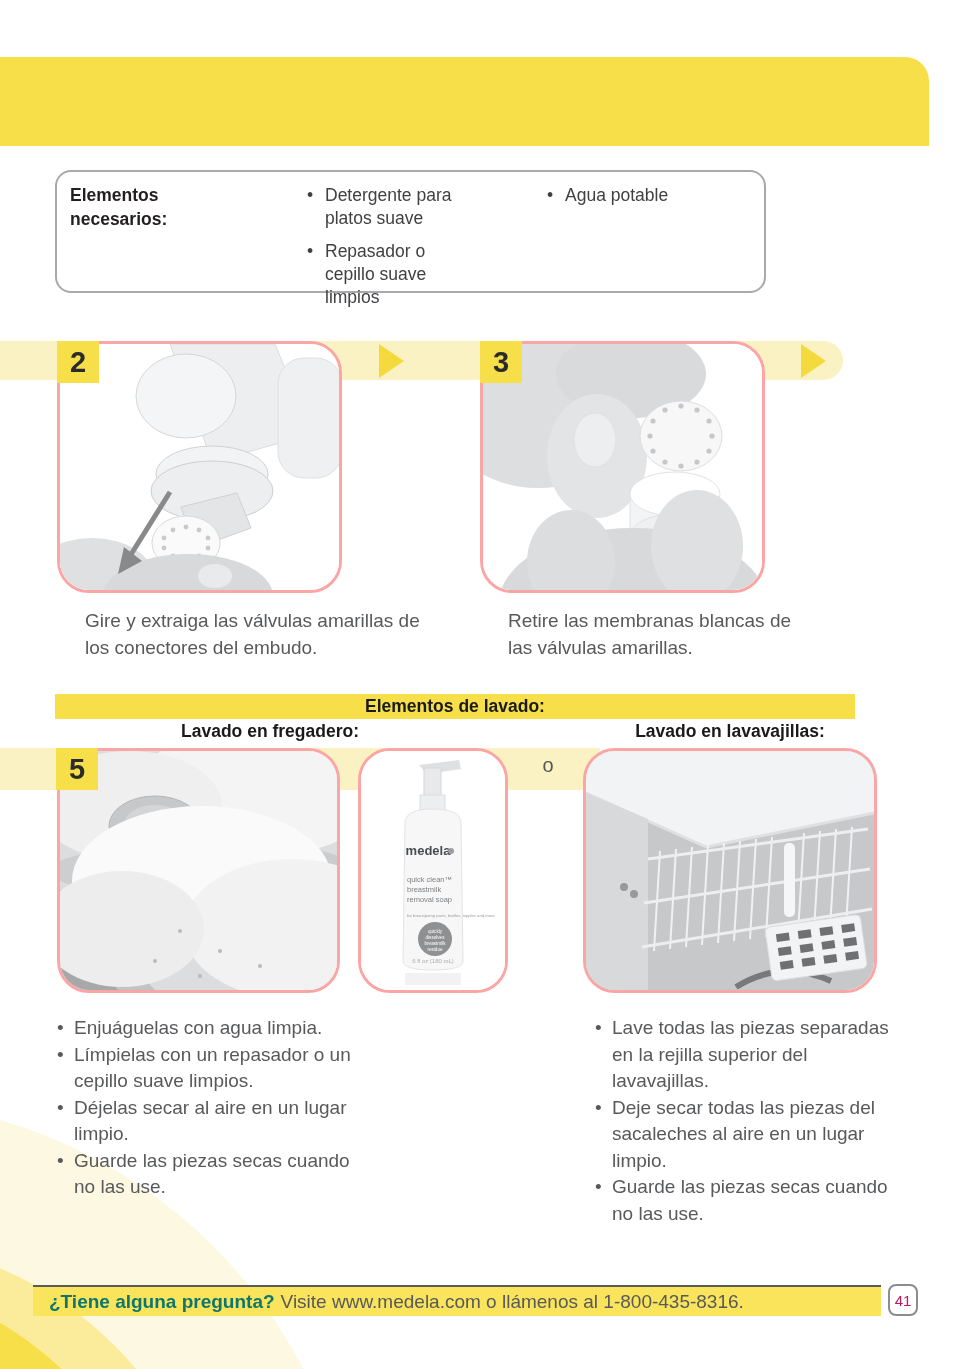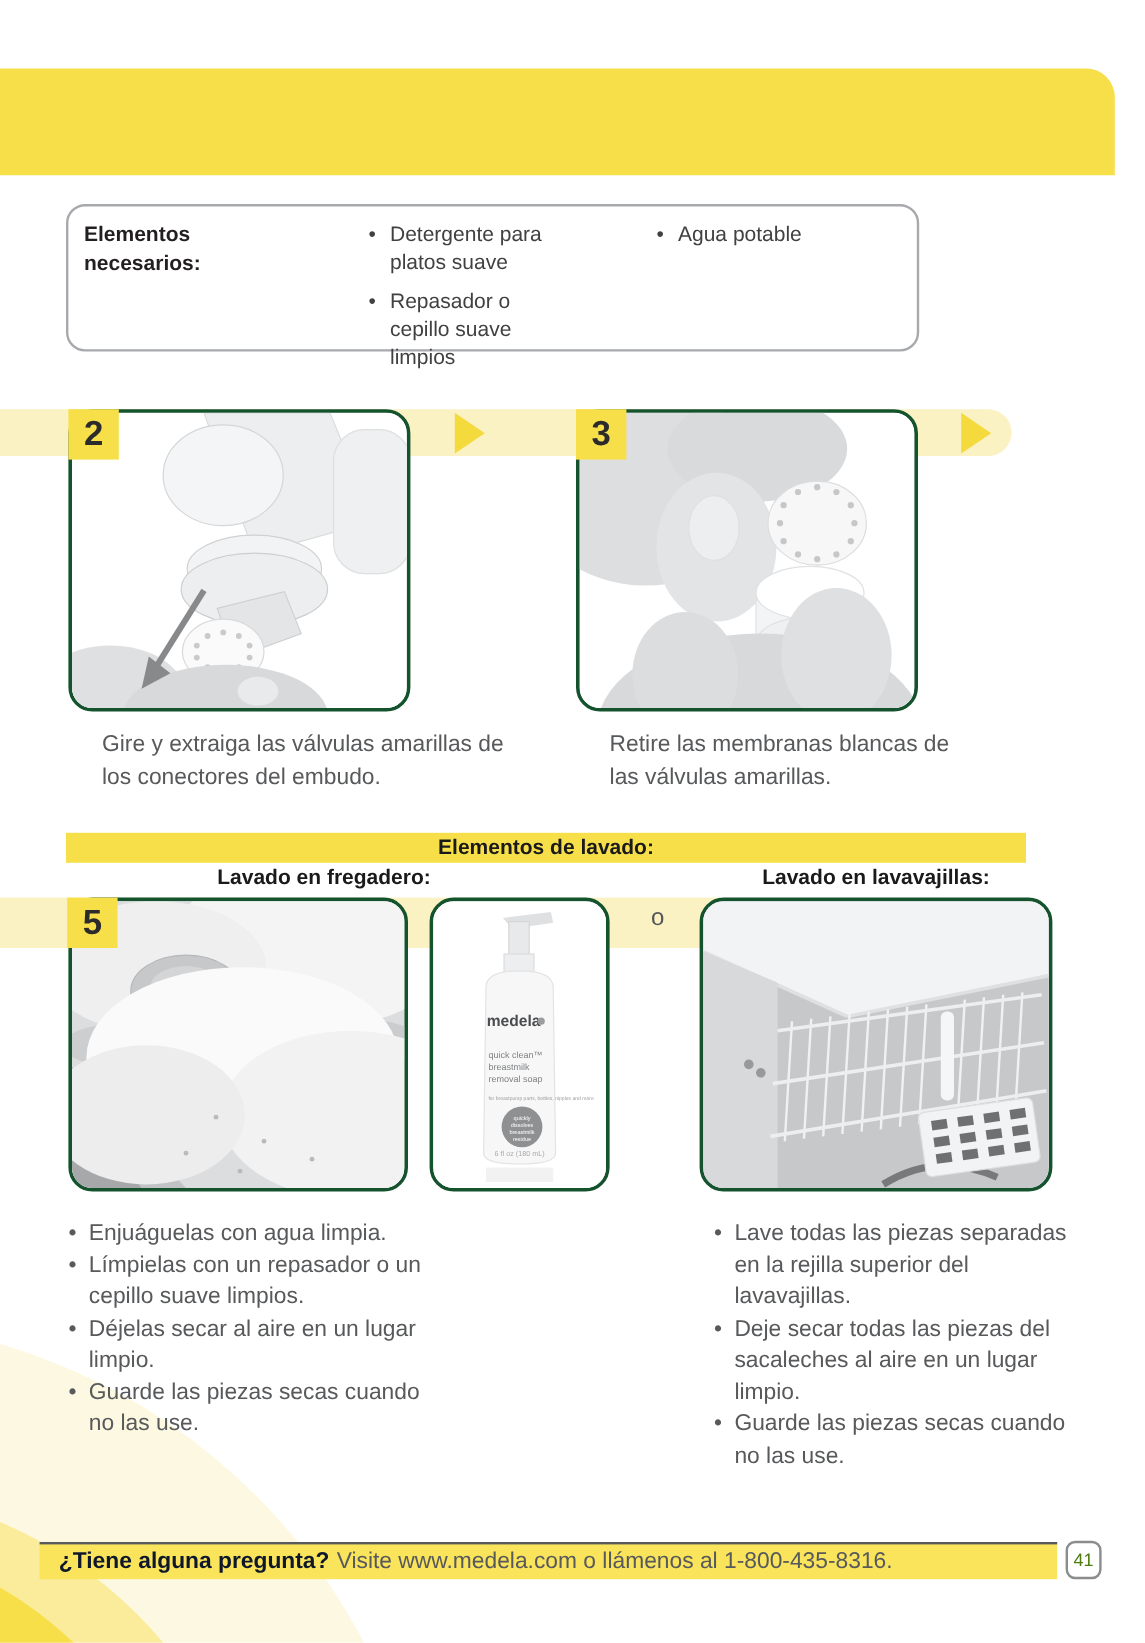--- a/index.html
+++ b/index.html
@@ -26,22 +26,22 @@
     font-size:17.5px;line-height:23px;color:#414042;}
   .materials-box ul.mcol1{left:250px;top:12px;width:168px;}
   .materials-box ul.mcol2{left:490px;top:12px;width:140px;}
   .materials-box li{position:relative;padding-left:18px;margin-bottom:10px;}
   .materials-box li::before{content:"•";position:absolute;left:0;top:0;color:#414042;}
   
   .band-steps{position:absolute;left:0;top:341px;width:843px;height:39px;
     background:#FBF2C3;border-radius:0 20px 20px 0;z-index:1;}
   .band-wash{position:absolute;left:0;top:748px;width:600px;height:42px;
     background:#FBF2C3;z-index:1;}
-  .photo{position:absolute;background:#fff;border:3px solid #14532d;
-    border-radius:20px;overflow:hidden;z-index:2;}
+  .photo{position:absolute;background:#fff;border:3px solid #fca5a5;
+    border-radius:32px;overflow:hidden;z-index:2;}
   .photo svg{display:block;}
   .ph2{left:57px;top:341px;width:279px;height:246px;}
   .ph3{left:480px;top:341px;width:279px;height:246px;}
   .ph5a{left:57px;top:748px;width:277px;height:239px;}
   .ph5b{left:358px;top:748px;width:144px;height:239px;}
   .ph5c{left:583px;top:748px;width:288px;height:239px;}
   .badge{position:absolute;width:42px;height:42px;background:#F7DF4A;z-index:3;
     display:flex;align-items:center;justify-content:center;
     font-weight:bold;font-size:29px;color:#2B2B2B;}
   .bg2{left:57px;top:341px;}
@@ -71,25 +71,25 @@
   .bullets li{position:relative;padding-left:17px;}
   .bullets li::before{content:"•";position:absolute;left:0;top:0;}
   .bl-sink{left:57px;top:1015px;width:296px;}
   .bl-soap{left:360px;top:1015px;width:206px;line-height:28px;}
   .bl-dw{left:595px;top:1015px;width:312px;}
   
   .footer-bar{position:absolute;left:33px;top:1285px;width:848px;height:31px;
     background:#F9E45C;border-top:2px solid #595A5C;z-index:2;
     display:flex;align-items:center;padding-left:16px;box-sizing:border-box;
     font-size:19px;color:#58595B;white-space:nowrap;}
-  .footer-bar .qb{font-weight:bold;color:#0f172a;margin-right:6px;}
+  .footer-bar .qb{font-weight:bold;color:#0f766e;margin-right:6px;}
   .page-badge{position:absolute;left:888px;top:1284px;width:30px;height:32px;
     background:#fff;border:2px solid #8A8C8E;border-radius:8px;z-index:3;
     display:flex;align-items:center;justify-content:center;
-    font-size:15px;color:#4d7c0f;box-sizing:border-box;}
+    font-size:15px;color:#be185d;box-sizing:border-box;}
 </style>
 </head>
 <body>
 
 <div class="page">
 
   <div class="circle c-outer"></div>
   <div class="circle c-mid"></div>
   <div class="circle c-bright"></div>
 

